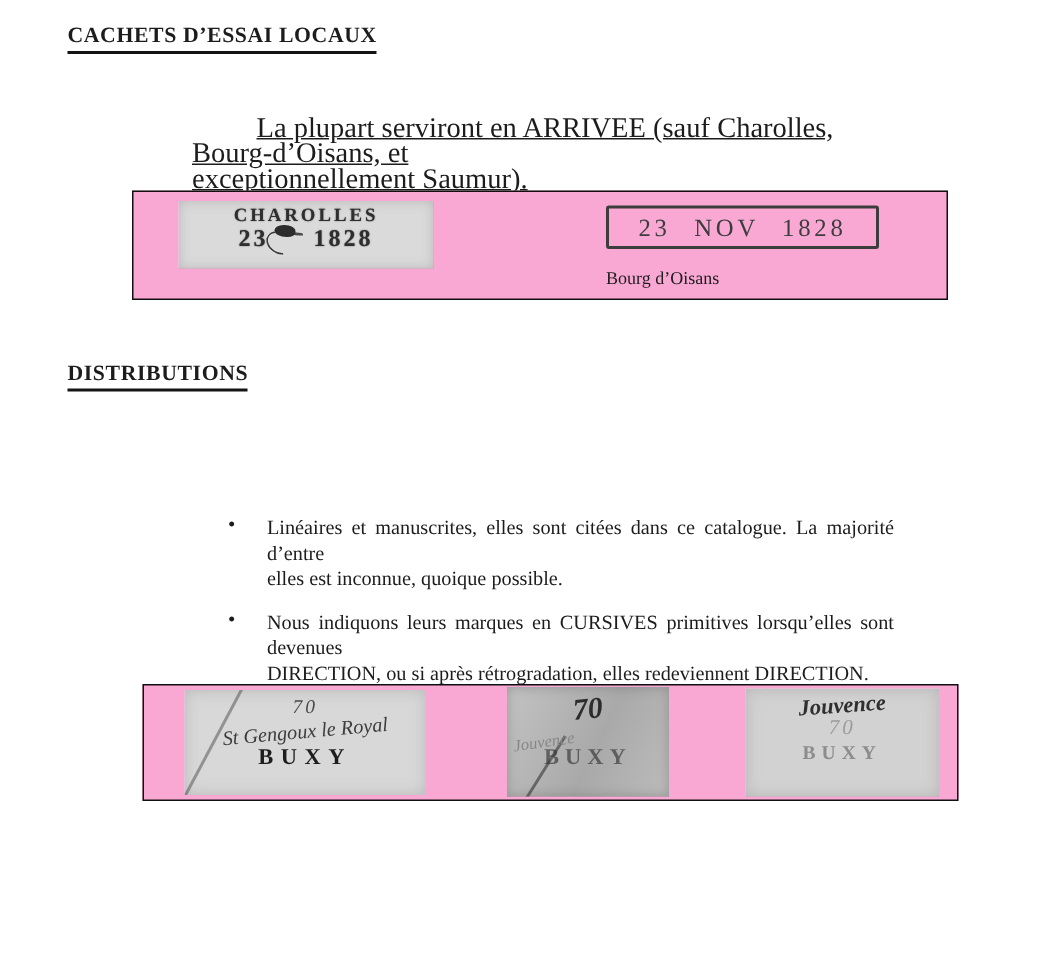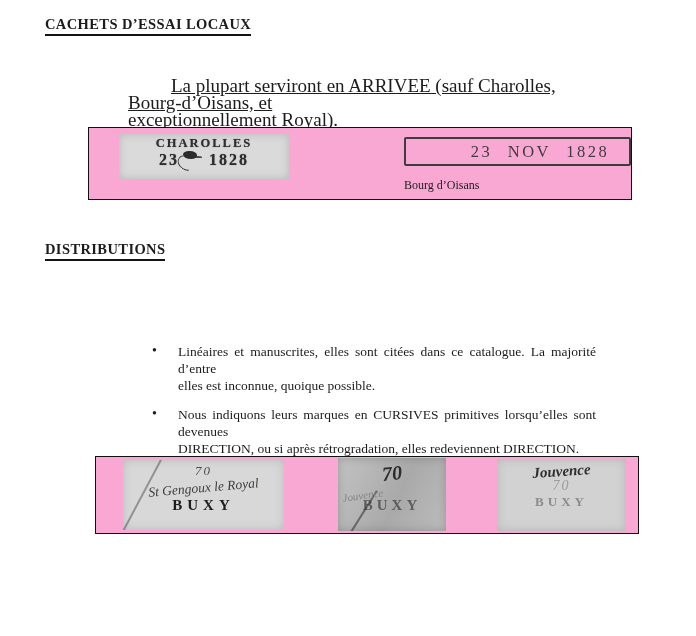--- a/index.html
+++ b/index.html
@@ -58,21 +58,21 @@
     content:""; position:absolute; left:-2px; top:2px; width:16px; height:12px;
     border:1.3px solid #3a3a3a; border-color:transparent transparent #3a3a3a #3a3a3a;
     border-radius:50%; transform:rotate(35deg);
   }
 
   
   .datestamp {
     position:absolute; left:315px; top:9px; width:178px; height:25px;
     border:2px solid #3d3d3d; border-radius:2px;
     display:flex; align-items:center; justify-content:center;
-    font-size:16.5px; letter-spacing:2.5px; word-spacing:9px; color:#3d3d3d;padding-left:45px;
+    font-size:16.5px; letter-spacing:2.5px; word-spacing:9px; color:#3d3d3d;
   }
   .fig1-caption { position:absolute; left:315px; top:50px; width:178px; text-align:left; font-size:12px; color:#1c1c1c; }
 
   
   .scan { position:absolute; overflow:hidden; }
   .scan-stroke { position:absolute; background:#55555588; }
   #scan1 { left:27px; top:3px; width:161px; height:70px; background:#d8d8d8; box-shadow:inset 0 0 10px rgba(130,130,130,.35); }
   #scan1 .num { margin-top:3px; text-align:center; font-style:italic; font-size:13px; color:#4a4a4a; letter-spacing:2px; }
   #scan1 .script { white-space:nowrap; text-align:center; font-style:italic; font-size:13.5px; color:#3c3c3c; transform:rotate(-5deg); margin-top:1px; }
   #scan1 .nm { text-align:center; font-weight:bold; font-size:15px; letter-spacing:5px; color:#1d1d1d; margin-top:1px; }
@@ -91,21 +91,21 @@
 </style>
 </head>
 <body>
 
 <div class="page">
 
   <div id="h1" class="sec-heading">CACHETS D’ESSAI LOCAUX</div>
 
   <div id="p1" class="para">
     <span class="line fl">La plupart serviront en ARRIVEE (sauf Charolles, Bourg-d’Oisans, et</span>
-    <span class="line">exceptionnellement Royal).</span>
+    <span class="line">exceptionnellement Saumur).</span>
   </div>
 
   <div id="fig1" class="figure-box">
     <div class="charolles">
       <div class="ch-line1">CHAROLLES</div>
       <div class="ch-line2"><span>23</span><span class="smudge"></span><span>1828</span></div>
     </div>
     <div class="datestamp">23 NOV 1828</div>
     <div class="fig1-caption">Bourg d’Oisans</div>
   </div>

